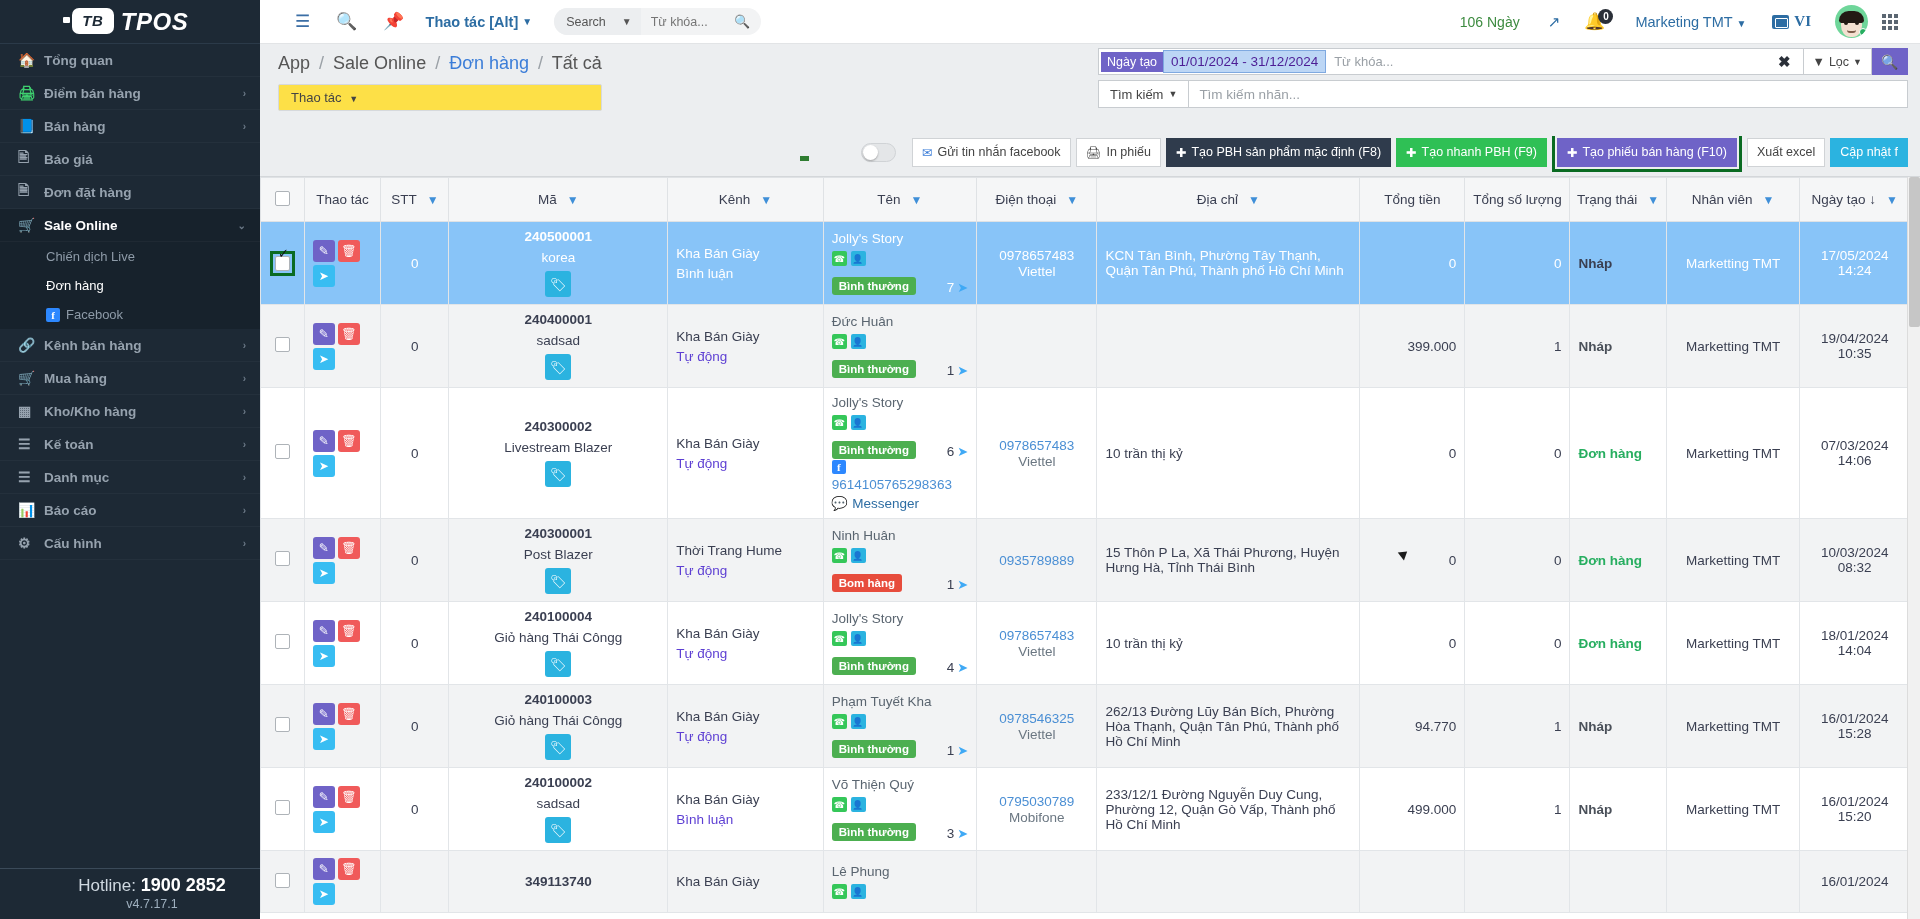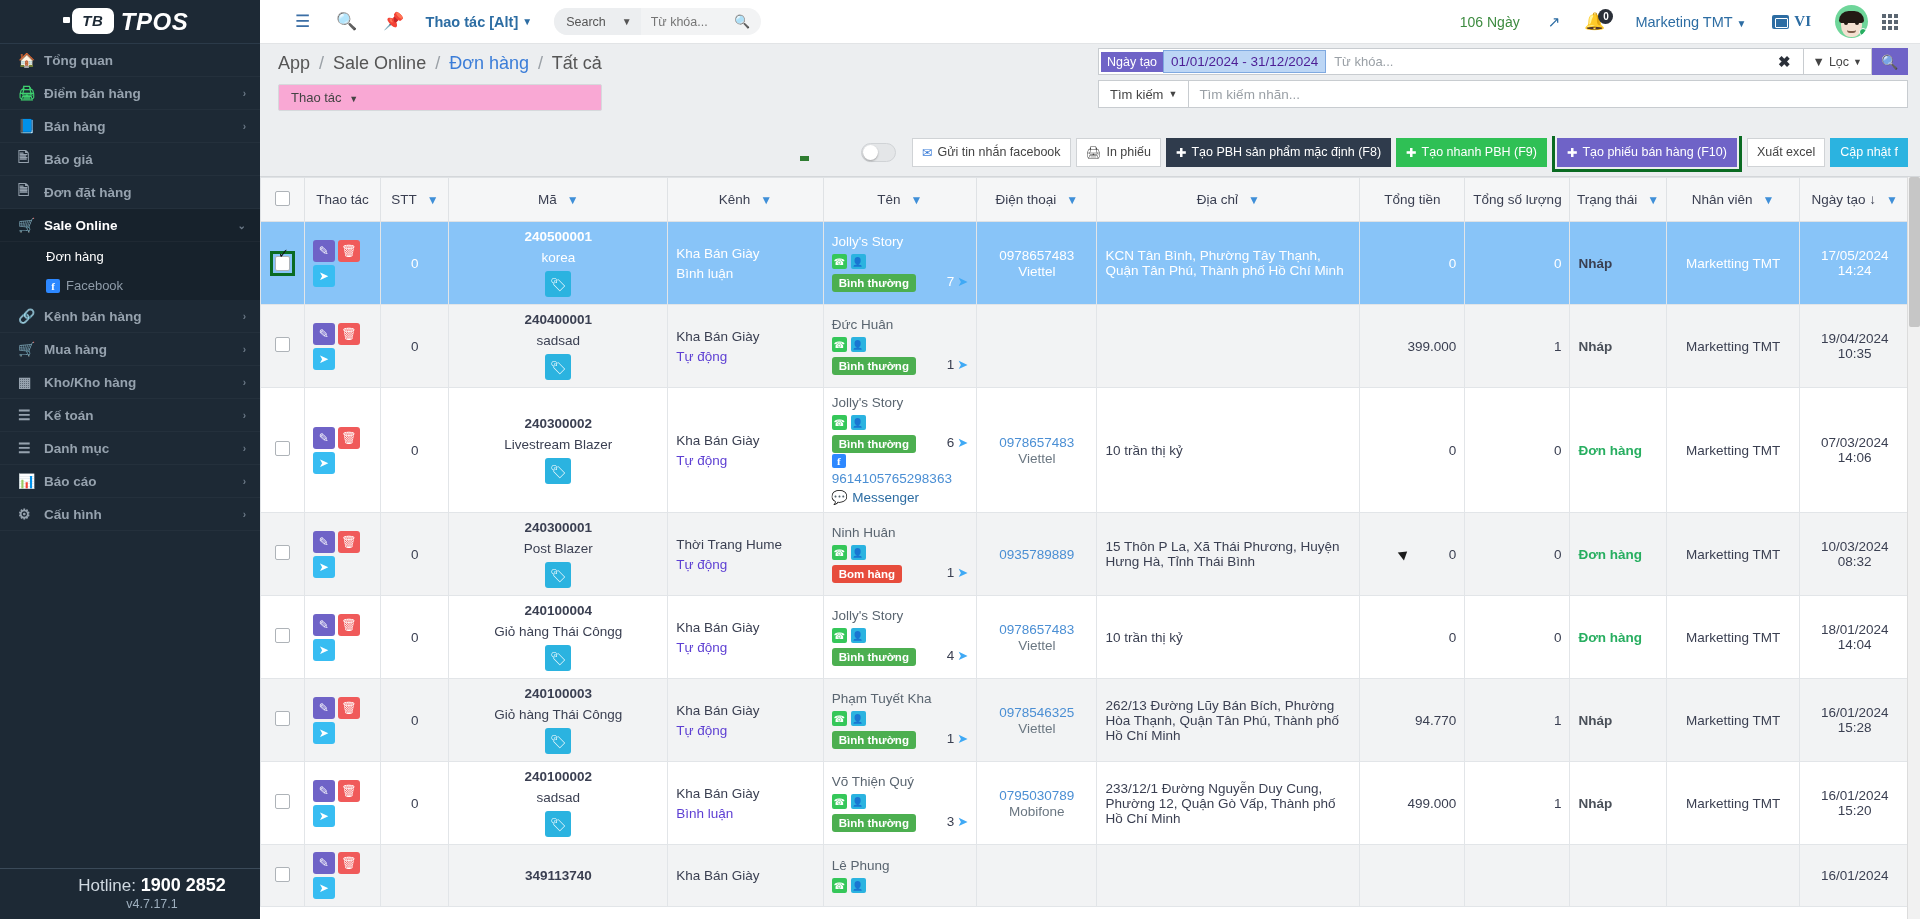--- a/index.html
+++ b/index.html
@@ -121,21 +121,21 @@
   
   .crumbrow {
     background:#eceef0; padding:9px 0 0 18px; display:flex; align-items:flex-start;
     position:relative; height:92px;
   }
   .crumbs { font-size:18px; color:#555; }
   .crumbs a { color:#555; text-decoration:none; }
   .crumbs a.blue { color:#3b7dd8; }
   .crumbs .sep { color:#9aa0a6; margin:0 4px;}
   .btn-thaotac {
-    margin-top:10px; display:inline-block; background:#f9a8d4; border:1px solid #d6d9dc;
+    margin-top:10px; display:inline-block; background:#fde047; border:1px solid #d6d9dc;
     padding:5px 12px; font-size:13px; color:#444; border-radius:2px; cursor:pointer;
   }
   .crumb-left { display:flex; flex-direction:column; }
   .green-dash { position:absolute; left:540px; top:112px; width:9px; height:5px; background:#2f7d32;}
 
   
   .filterzone { position:absolute; right:12px; top:4px; width:810px; }
   .filter-row1 { display:flex; align-items:stretch; height:27px; }
   .filter-box {
     flex:1 1 auto; background:#fff; border:1px solid #c8ccd0; display:flex; align-items:center;
@@ -229,21 +229,21 @@
   .kenh-main{display:block;}
   .kenh-sub{display:block;margin-top:5px;color:#5d3fd3;}
   tr.sel .kenh-sub{color:#fff;}
   .ten-name{display:block;color:#5a6570;}
   tr.sel .ten-name{color:#fff;}
   .ic-row{display:flex;gap:4px;margin-top:5px;}
   .ic-sq{width:15px;height:15px;border-radius:2px;display:flex;align-items:center;justify-content:center;
     font-size:9px;color:#fff;}
   .ic-phone{background:#35c759;}
   .ic-card{background:#2bb3e0;}
-  .badge-row{display:flex;align-items:flex-start;justify-content:space-between;margin-top:5px;}
+  .badge-row{display:flex;align-items:flex-end;justify-content:space-between;margin-top:11px;}
   .badge {
     display:inline-block;color:#fff;font-size:11.5px;font-weight:bold;padding:3px 7px;border-radius:3px;
   }
   .badge.green{background:#4caf50;}
   .badge.red{background:#e74c3c;}
   .send-cnt{color:#3a3f51;font-size:13.5px;margin-right:3px;}
   .plane{color:#3fa9f5;font-size:13px;}
   tr.sel .send-cnt{color:#fff;}
   .fb-line{margin-top:6px;}
   .fb-ic{display:inline-block;width:14px;height:14px;background:#2d88ff;color:#fff;border-radius:2px;
@@ -307,20 +307,23 @@
         <span class="ico">🗎</span>
         <span class="lbl">Đơn đặt hàng</span>
       </div>
 
       <div class="nav-item active">
         <span class="ico" style="color:#b388ff">🛒</span>
         <span class="lbl">Sale Online</span>
         <span class="caret">⌄</span>
       </div>
       <div class="nav-sub">
+        <div class="nav-sub-item">
+          <span>Chiến dịch Live</span>
+        </div>
         <div class="nav-sub-item cur">
           <span>Đơn hàng</span>
         </div>
         <div class="nav-sub-item">
           <span class="fb-sq">f</span>
           <span>Facebook</span>
         </div>
       </div>
 
       <div class="nav-item">

